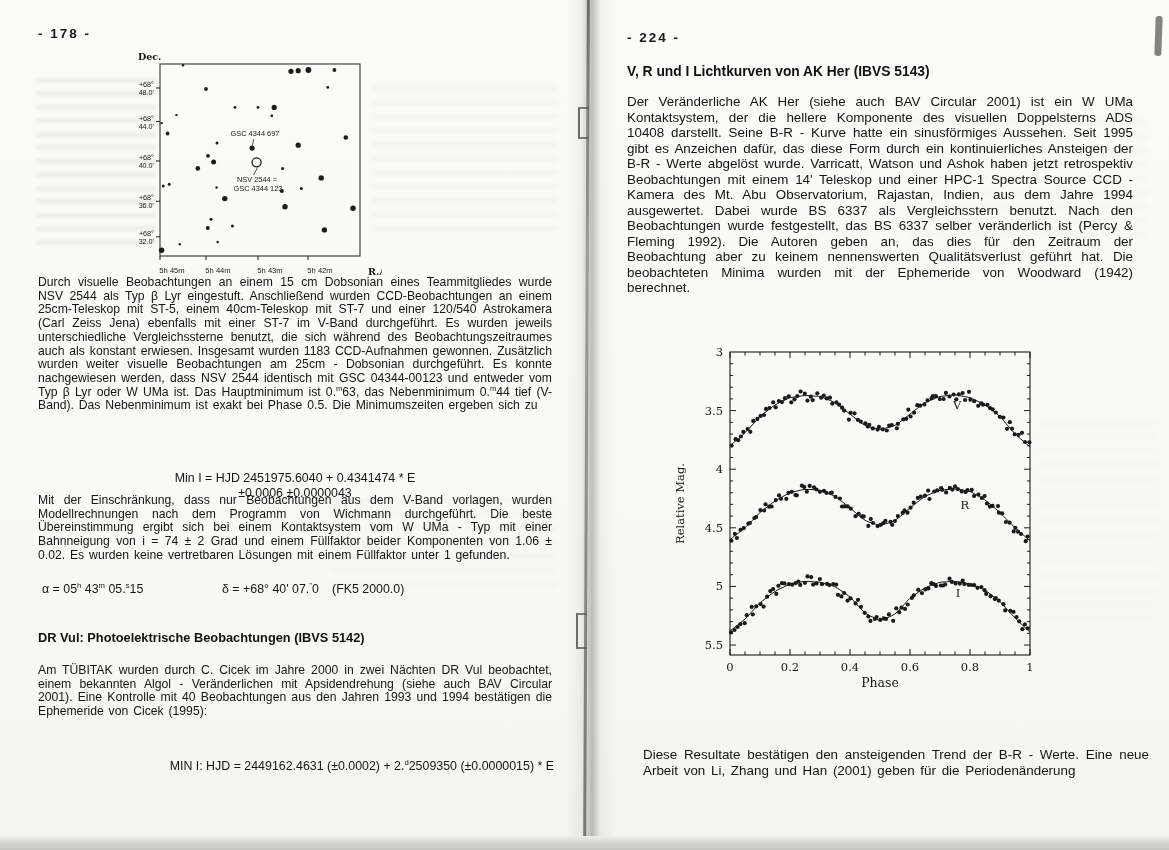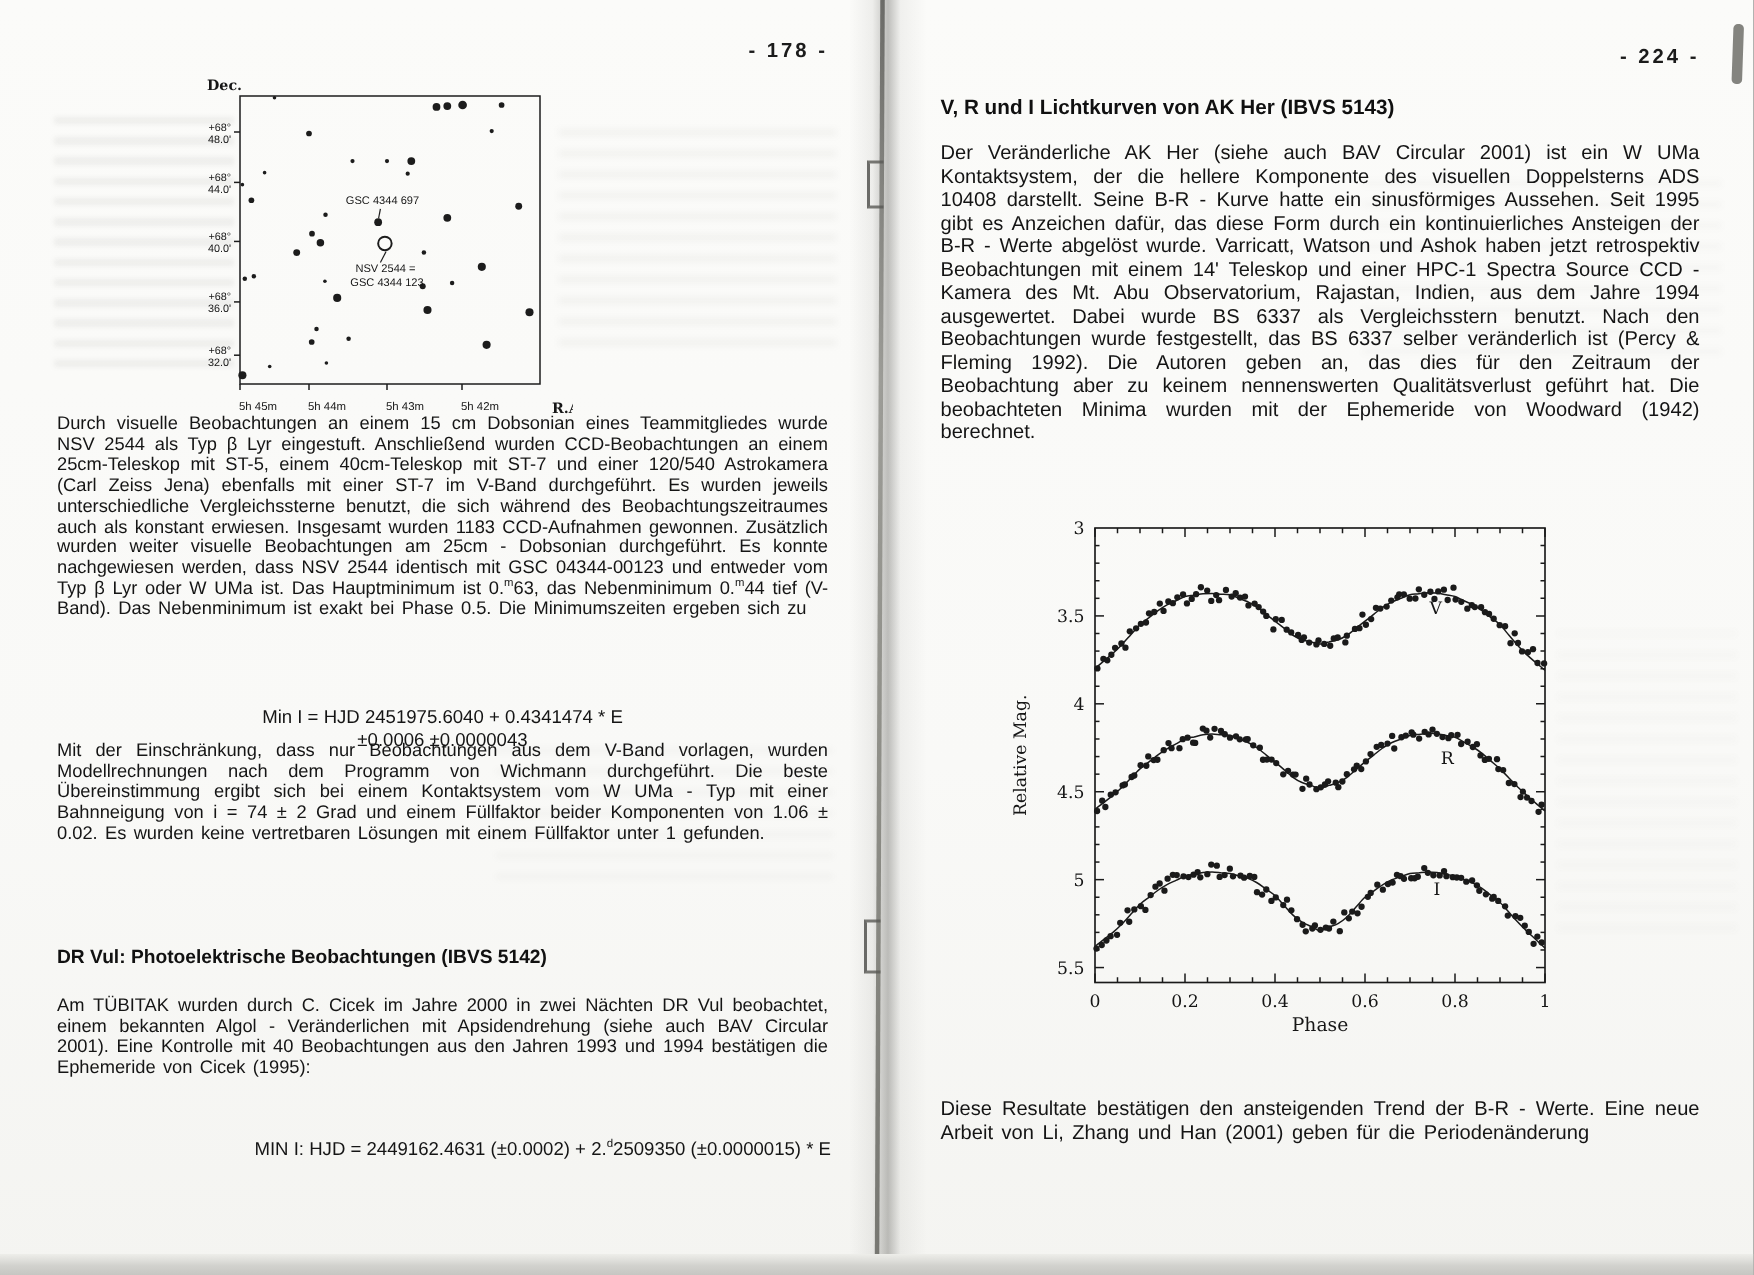--- a/index.html
+++ b/index.html
@@ -1,21 +1,21 @@
 <!DOCTYPE html>
 <html><head>
 <meta charset="utf-8">
 <style>
   html,body{margin:0;padding:0;background:#9a9a98;}
   .scan{position:relative;width:1169px;height:850px;margin:0 auto;overflow:hidden;
         background:linear-gradient(180deg,#fbfbf9 0%,#f9f9f7 60%,#f4f4f1 100%);
         font-family:"Liberation Sans",sans-serif;color:#161616;}
   .abs{position:absolute;}
   
-  .pageno{font-size:13.5px;font-weight:bold;letter-spacing:2px;text-align:right;color:#1b1b1b;}
+  .pageno{font-size:13.5px;font-weight:bold;letter-spacing:2px;text-align:left;color:#1b1b1b;}
   .lbody{font-size:12.2px;line-height:13.7px;text-align:justify;color:#151515;word-spacing:1.5px;}
   .lformula{font-size:12.4px;text-align:center;color:#151515;line-height:15px;margin-top:19px;}
   .lheading{font-size:12.8px;font-weight:bold;color:#111;}
   .coordrow{font-size:12.4px;color:#151515;}
   sup{font-size:0.62em;vertical-align:super;line-height:0;}
   
   .rbody{font-size:13.4px;line-height:15.5px;text-align:justify;color:#141414;word-spacing:2px;}
   .rheading{font-size:13.8px;font-weight:bold;color:#101010;}
   .rformula{font-size:13.4px;text-align:center;color:#141414;}
   .caption{font-family:"DejaVu Serif","Liberation Serif",serif;font-size:11.3px;color:#1d1d1d;text-align:center;line-height:16px;}
@@ -122,20 +122,25 @@
 
     <p class="abs lbody" style="left:38px;top:276px;width:514px;margin:0;">Durch visuelle Beobachtungen an einem 15 cm Dobsonian eines Teammitgliedes wurde NSV 2544 als Typ β Lyr eingestuft. Anschließend wurden CCD-Beobachtungen an einem 25cm-Teleskop mit ST-5, einem 40cm-Teleskop mit ST-7 und einer 120/540 Astrokamera (Carl Zeiss Jena) ebenfalls mit einer ST-7 im V-Band durchgeführt. Es wurden jeweils unterschiedliche Vergleichssterne benutzt, die sich während des Beobachtungszeitraumes auch als konstant erwiesen. Insgesamt wurden 1183 CCD-Aufnahmen gewonnen. Zusätzlich wurden weiter visuelle Beobachtungen am 25cm - Dobsonian durchgeführt. Es konnte nachgewiesen werden, dass NSV 2544 identisch mit GSC 04344-00123 und entweder vom Typ β Lyr oder W UMa ist. Das Hauptminimum ist 0.<sup>m</sup>63, das Nebenminimum 0.<sup>m</sup>44 tief (V-Band). Das Nebenminimum ist exakt bei Phase 0.5. Die Minimumszeiten ergeben sich zu</p>
 
     <div class="abs lformula" style="left:38px;top:452px;width:514px;">
       <div>Min I = HJD 2451975.6040 + 0.4341474 * E</div>
       <div>±0.0006  ±0.0000043</div>
     </div>
 
     <p class="abs lbody" style="left:38px;top:494px;width:514px;margin:0;">Mit der Einschränkung, dass nur Beobachtungen aus dem V-Band vorlagen, wurden Modellrechnungen nach dem Programm von Wichmann durchgeführt. Die beste Übereinstimmung ergibt sich bei einem Kontaktsystem vom W UMa - Typ mit einer Bahnneigung von i = 74 ± 2 Grad und einem Füllfaktor beider Komponenten von 1.06 ± 0.02. Es wurden keine vertretbaren Lösungen mit einem Füllfaktor unter 1 gefunden.</p>
 
+    <div class="abs coordrow" style="left:38px;top:582px;width:514px;height:18px;">
+      <span class="abs" style="left:4px;top:0;">α = 05<sup>h</sup> 43<sup>m</sup> 05.<sup>s</sup>15</span>
+      <span class="abs" style="left:184px;top:0;">δ = +68° 40' 07.<sup>"</sup>0</span>
+      <span class="abs" style="left:294px;top:0;">(FK5 2000.0)</span>
+    </div>
 
     <h3 class="abs lheading" style="left:38px;top:630px;width:514px;margin:0;">DR Vul: Photoelektrische Beobachtungen (IBVS 5142)</h3>
 
     <p class="abs lbody" style="left:38px;top:664px;width:514px;margin:0;">Am TÜBITAK wurden durch C. Cicek im Jahre 2000 in zwei Nächten DR Vul beobachtet, einem bekannten Algol - Veränderlichen mit Apsidendrehung (siehe auch BAV Circular 2001). Eine Kontrolle mit 40 Beobachtungen aus den Jahren 1993 und 1994 bestätigen die Ephemeride von Cicek (1995):</p>
 
     <div class="abs lformula" style="left:40px;top:740px;width:514px;text-align:right;">MIN I: HJD = 2449162.4631 (±0.0002) + 2.<sup>d</sup>2509350 (±0.0000015) * E</div>
   </div>
 
   <div class="abs" style="left:618px;top:0;width:551px;height:850px;">
     <div class="abs pageno" style="left:9px;top:30px;width:506px;">-  224  -</div>
@@ -543,21 +548,21 @@
           <circle cx="343.5" cy="269.9" r="2.1" fill="#1a1a1a"></circle>
           <circle cx="346.5" cy="275.1" r="2.1" fill="#1a1a1a"></circle>
           <circle cx="349.2" cy="279.3" r="2.1" fill="#1a1a1a"></circle>
           <circle cx="352.4" cy="287.2" r="2.1" fill="#1a1a1a"></circle>
           <circle cx="354.9" cy="282.4" r="2.1" fill="#1a1a1a"></circle>
           <circle cx="357.8" cy="286.3" r="2.1" fill="#1a1a1a"></circle>
           <text x="288" y="254.9787234042553" font-size="11.5" text-anchor="middle" font-family="&quot;DejaVu Serif&quot;,serif">I</text>
         </svg></div>
 
 
-    <p class="abs rbody" style="left:9px;top:731px;width:506px;margin:0;">Diese Resultate bestätigen den ansteigenden Trend der B-R - Werte. Eine neue Arbeit von Li, Zhang und Han  (2001) geben für die Periodenänderung</p>
+    <p class="abs rbody" style="left:9px;top:731px;width:506px;margin:16px;">Diese Resultate bestätigen den ansteigenden Trend der B-R - Werte. Eine neue Arbeit von Li, Zhang und Han  (2001) geben für die Periodenänderung</p>
   </div>
 
   <div class="abs gutter"></div>
   <div class="abs gutterline"></div>
   <div class="abs staple" style="left:578px;top:107px;height:28px;"></div>
   <div class="abs staple" style="left:576px;top:613px;height:32px;"></div>
   <div class="abs bottomband"></div>
   <div class="abs cornermark"></div>
 </div>
 

